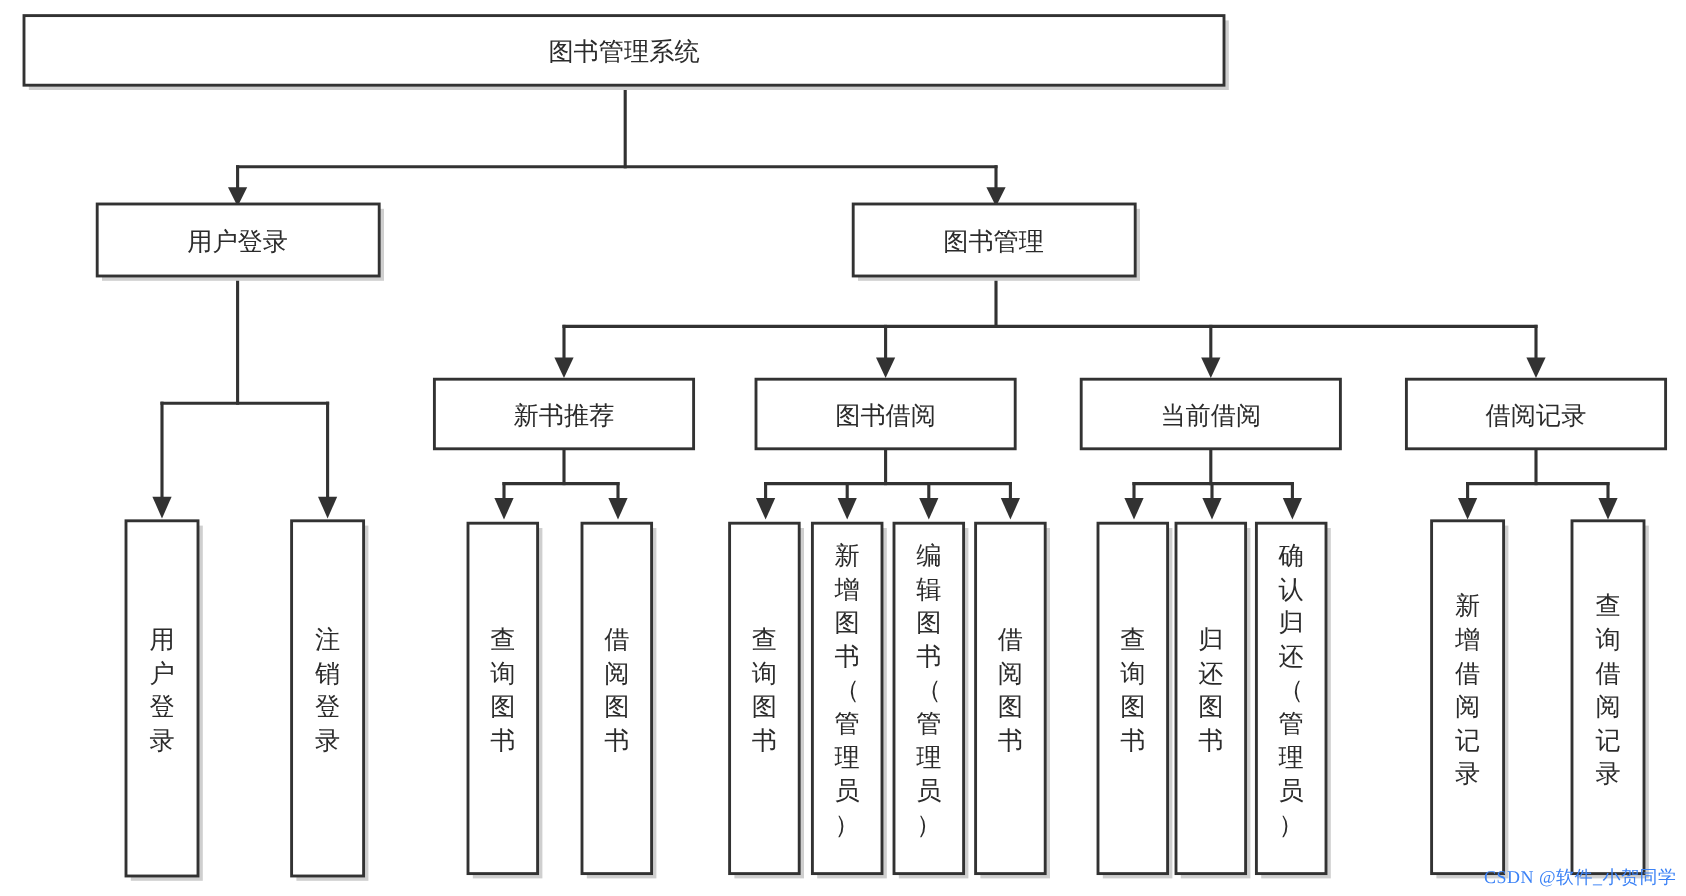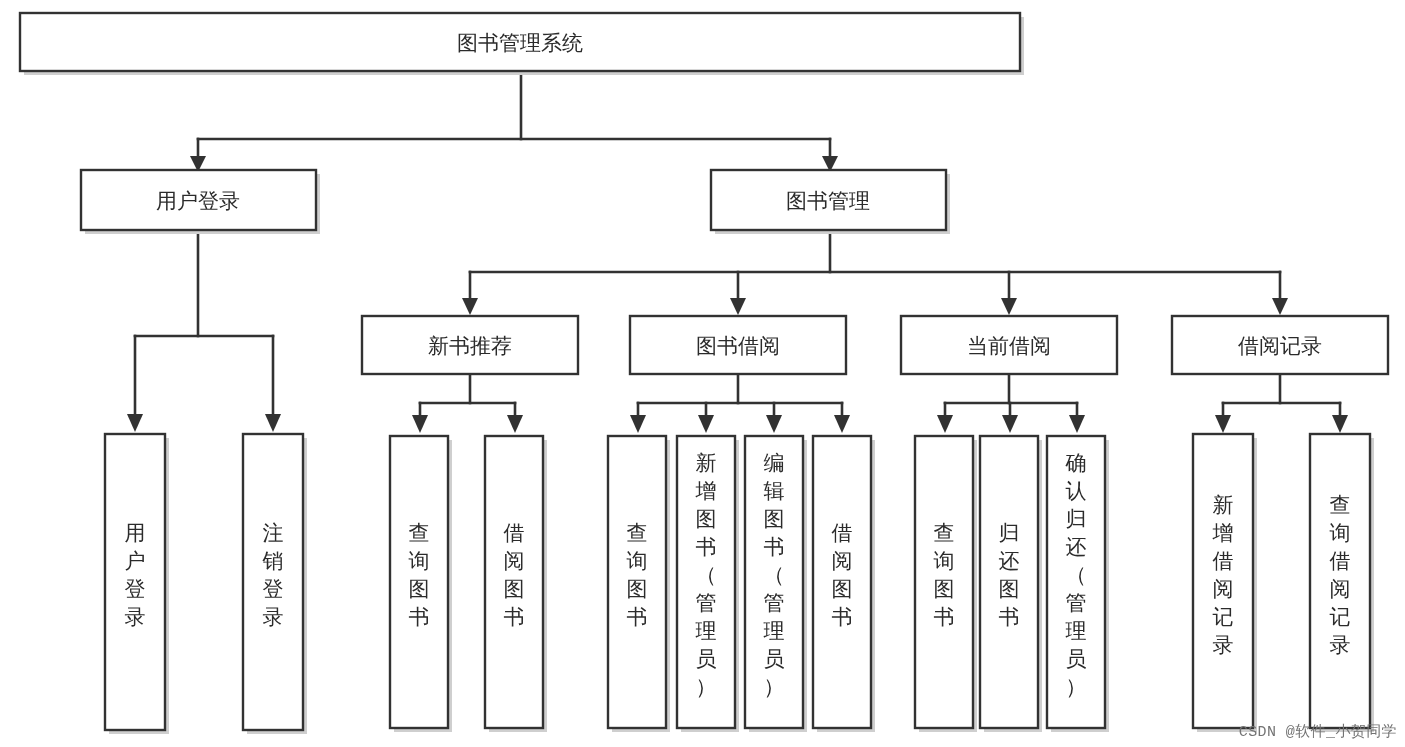--- a/index.html
+++ b/index.html
@@ -56,23 +56,23 @@
   .node-label-v {
     font-family: "DejaVu Sans", "Liberation Sans", sans-serif;
     font-size: 21px;
     fill: #2b2b2b;
     text-anchor: middle;
   }
   .watermark {
     position: absolute;
     right: 8px;
     bottom: 6px;
-    font-family: Liberation Mono, monospace;
+    font-family: Liberation Serif, serif;
     font-size: 15px;
-    color: #737373;
+    color: #3b82f6;
     white-space: nowrap;
     letter-spacing: 0.4px;
   }
 </style>
 </head>
 <body>
 
 <div id="diagram-root">
 
   <svg id="flow" viewBox="0 0 1405 747">

